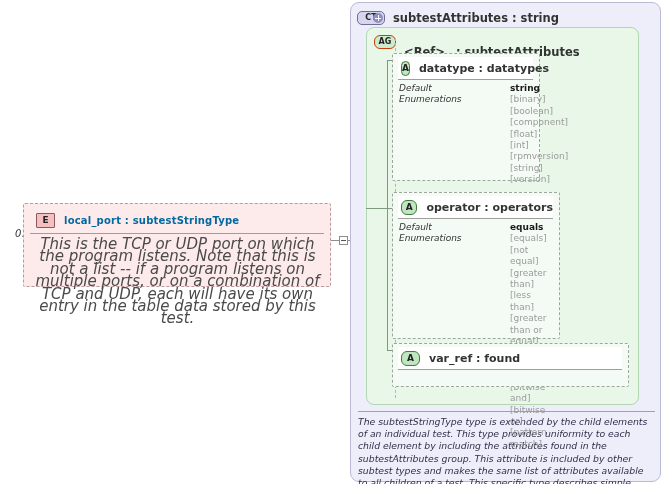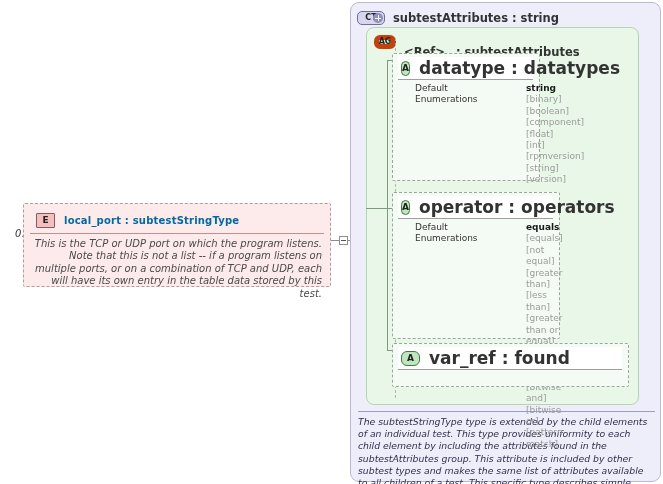--- a/index.html
+++ b/index.html
@@ -40,23 +40,23 @@
     border:1px solid #8a5a5a;
     border-radius:1px;
     margin-right:9px;
   }
   .elem-title{
     font-size:10px;font-weight:bold;color:#0369a1;
     letter-spacing:.2px;white-space:nowrap;
   }
   #element-local-port .elem-doc{
     margin:4px 8px 0 9px;
-    font-size:10px;font-style:italic;color:#4a4a4a;
+    font-size:15px;font-style:italic;color:#4a4a4a;
     line-height:12.4px;
-    text-align:right;
+    text-align:center;
   }
   #cardinality-local-port{
     left:15px;top:228px;width:20px;
     font-size:10px;font-style:italic;color:#333;
     text-align:right;
     letter-spacing:.3px;
   }
 
   
   .line-h{position:absolute;height:1px;background:#8d8d8d;}
@@ -109,21 +109,21 @@
     border:1px solid #b2d6b2;
     border-radius:8px;
   }
   #attrgroup-subtestattributes .ag-head{
     position:absolute;left:7px;top:4px;height:20px;
     display:flex;align-items:center;
   }
   .badge-ag{
     width:22px;height:14px;
     background:#cdeccd;
-    border:5px solid #c2410c;
+    border:1px solid #c2410c;
     border-radius:6px;
     margin-right:8px;
     font-size:8px;
   }
   .ag-title{font-size:11.5px;font-weight:bold;color:#333;white-space:nowrap;}
   .ag-ref{display:inline-block;min-width:52px;margin-top:20px;}
 
   
   .attr-box{
     position:absolute;box-sizing:border-box;
@@ -140,32 +140,31 @@
     border-bottom:1px solid #9e9e9e;
   }
   .badge-a{
     width:19px;height:15px;
     background:#bfe6bf;
     border:1px solid #3f7a3f;
     border-radius:6px;
     margin:0 9px 0 3px;
     font-size:9px;
   }
-  .attr-title{font-size:17px;font-weight:bold;color:#333;white-space:nowrap;}
+  .attr-title{font-size:11px;font-weight:bold;color:#333;white-space:nowrap;}
   .attr-body{
     position:relative;
     margin:3px 6px 0 6px;
     display:flex;
     font-size:9px;
   }
   .attr-labels{
     width:64px;flex:0 0 64px;
-    color:#333;
+    font-style:italic;color:#333;
     line-height:11.4px;
-    margin-left:16px;
   }
   .attr-values{line-height:11.4px;margin-left:47px;}
   .val-default{color:#1a1a1a;font-weight:bold;}
   .val-enum{color:#9b9b9b;}
 
   
   .pattern-body{
     margin:3px 6px 0 6px;
     display:flex;align-items:flex-start;
     font-size:9px;

